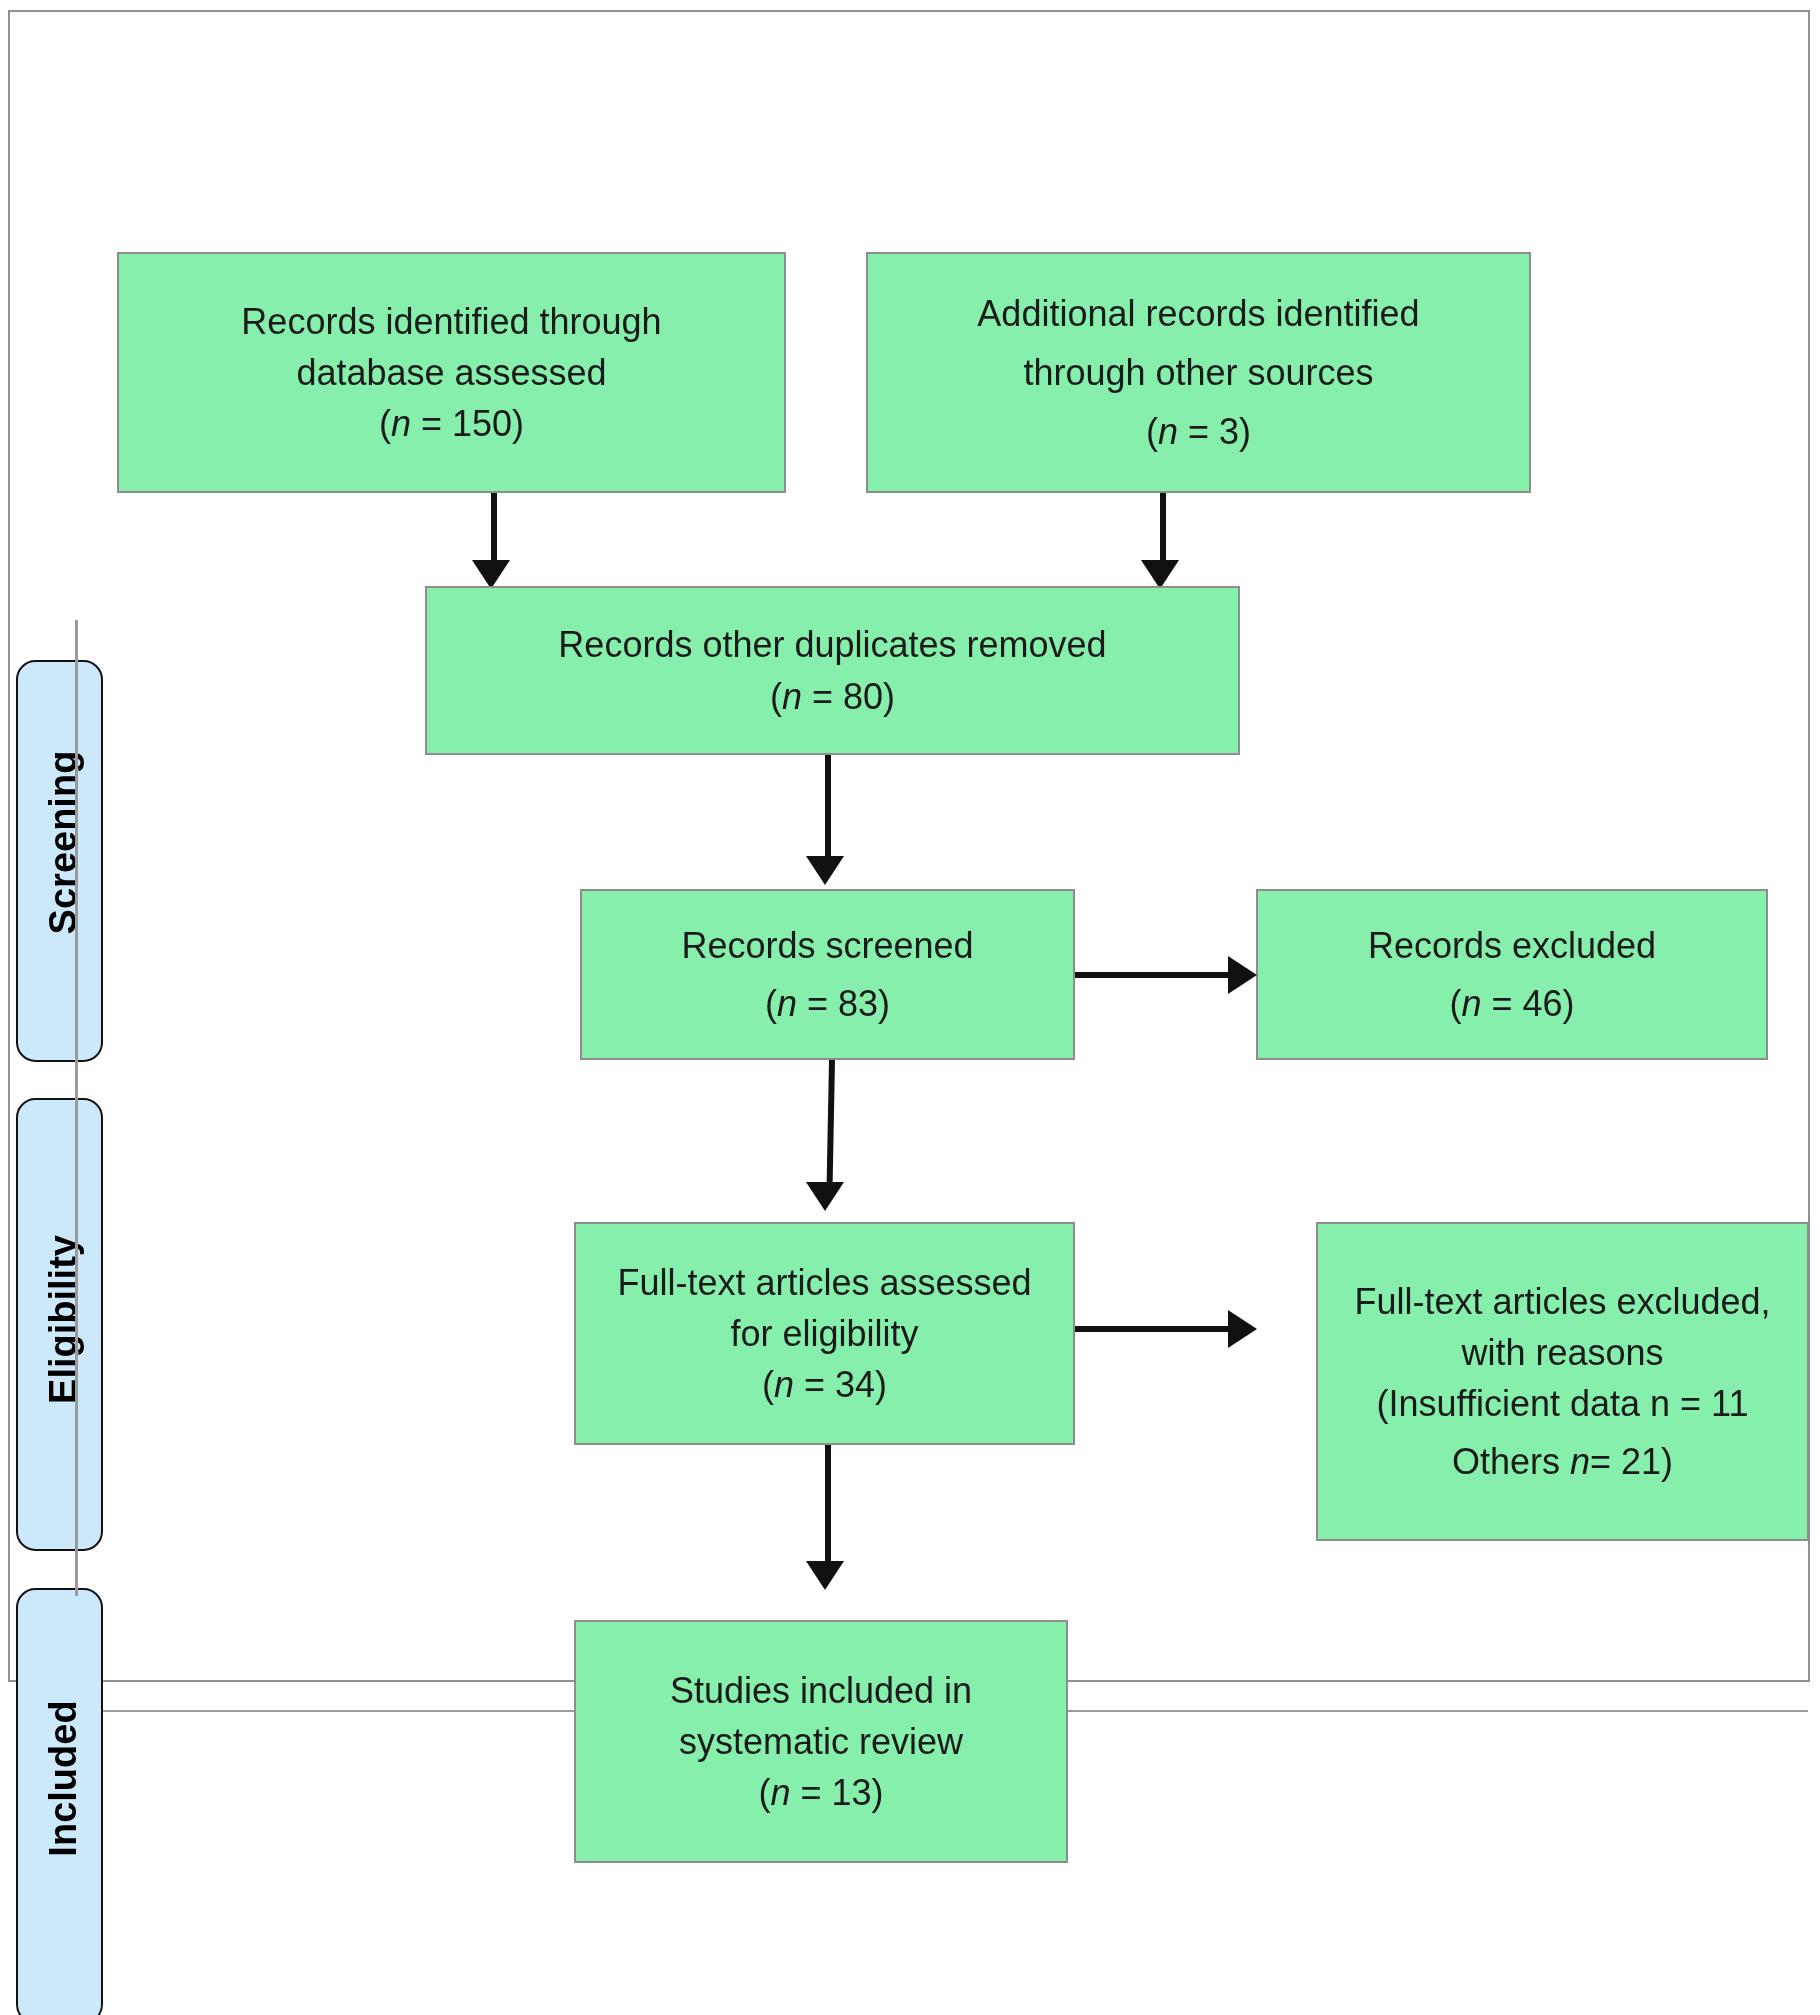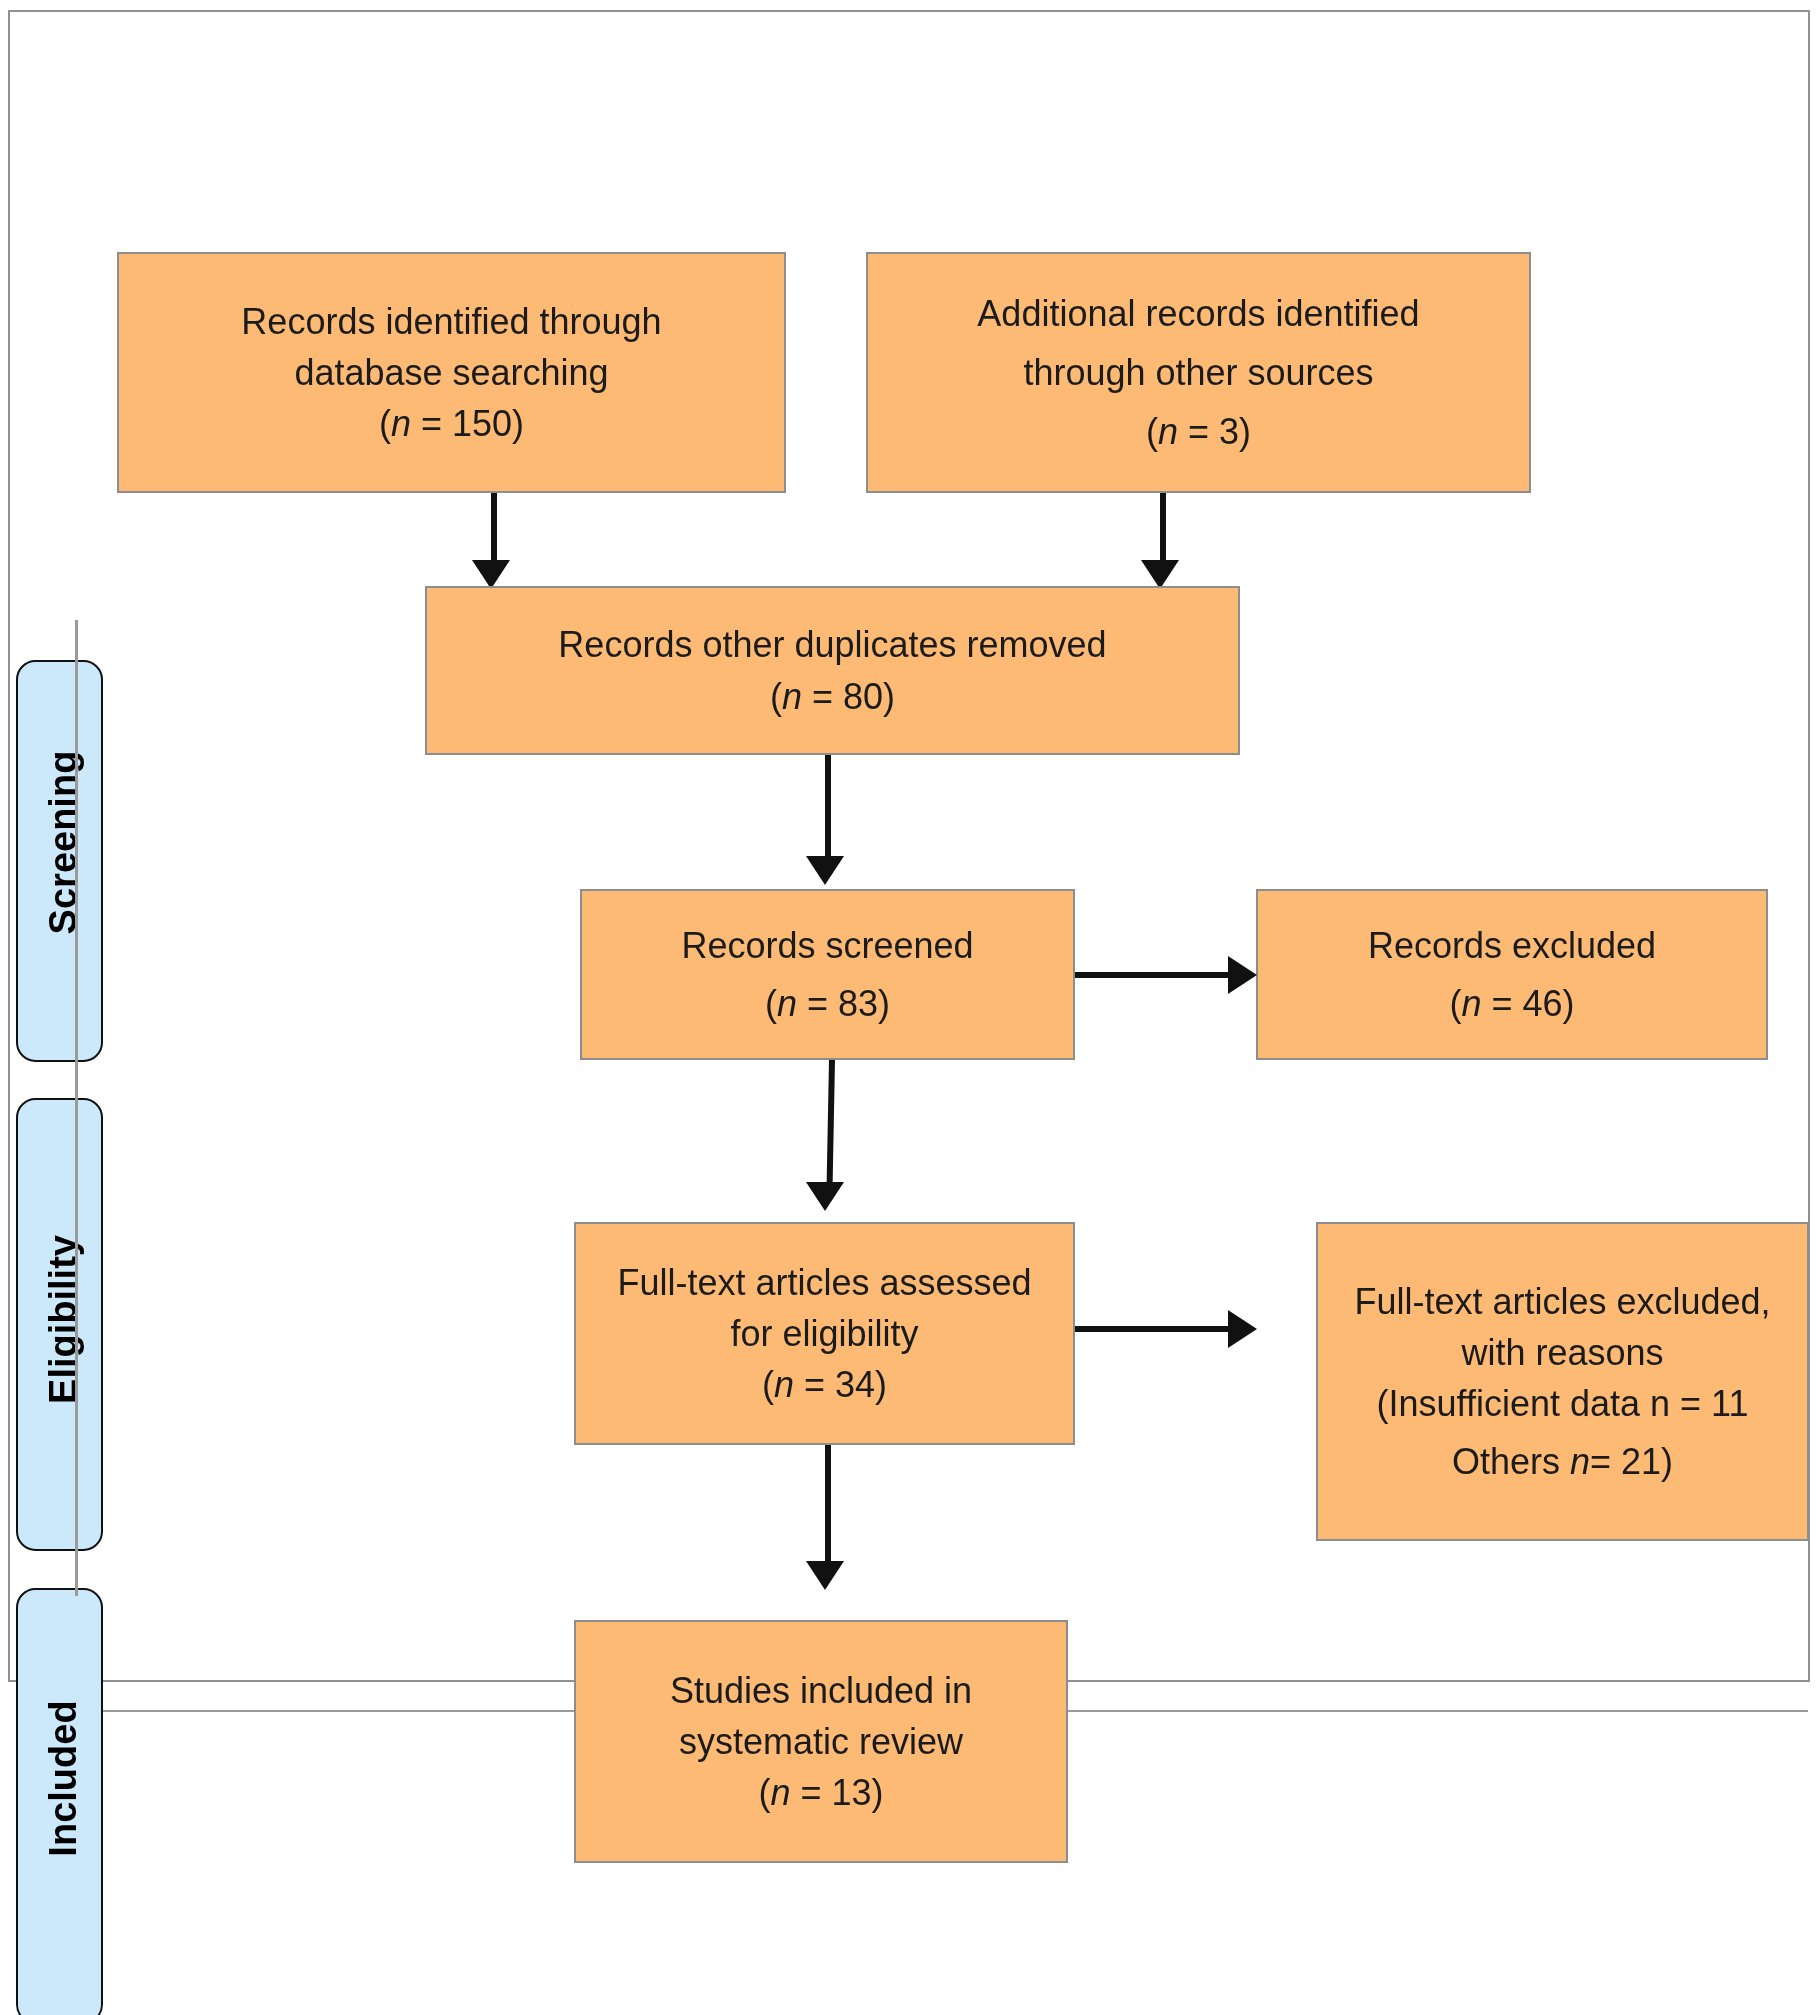--- a/index.html
+++ b/index.html
@@ -28,21 +28,21 @@
     border: 2.9px solid #909090;
     box-sizing: border-box;
     background: transparent;
   }
 
   
   .flow-box {
     position: absolute;
     box-sizing: border-box;
     border: 2.3px solid #8d8d8d;
-    background: #fdba74;
+    background: #86efac;
     display: flex;
     flex-direction: column;
     align-items: center;
     justify-content: center;
     text-align: center;
     color: #1b1b1b;
     font-size: 36px;
     line-height: 1.42;
     padding: 3.4px 10.3px;
   }
@@ -121,21 +121,21 @@
 
   <div class="stage-bar" style="left:16px; top:1588px; width:87px; height:436px;"></div>
   <div class="stage-label" style="left:63px; top:1780px; width:356px; margin-left:-178px; margin-top:-23px;">Included</div>
 
   <div class="thin-vrule" style="left:75px; top:620px; height:976px;"></div>
 
   <div class="cross-rule" style="left:103px; top:1710px; width:1705px;"></div>
 
   <div class="flow-box" style="left:117px; top:252px; width:669px; height:241px;">
     <span class="ln">Records identified through</span>
-    <span class="ln">database searching</span>
+    <span class="ln">database assessed</span>
     <span class="ln"><span>(</span><span class="ital">n</span><span> = 150)</span></span>
   </div>
 
   <div class="flow-box" style="left:866px; top:252px; width:665px; height:241px;gap:8px;">
     <span class="ln">Additional records identified</span>
     <span class="ln">through other sources</span>
     <span class="ln"><span>(</span><span class="ital">n</span><span> = 3)</span></span>
   </div>
 
   <div class="vline" style="left:491px; top:493px; height:80px;"></div>

